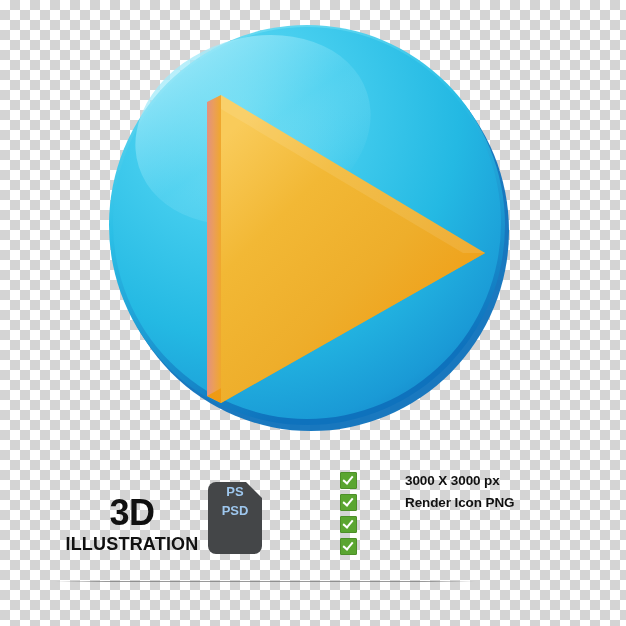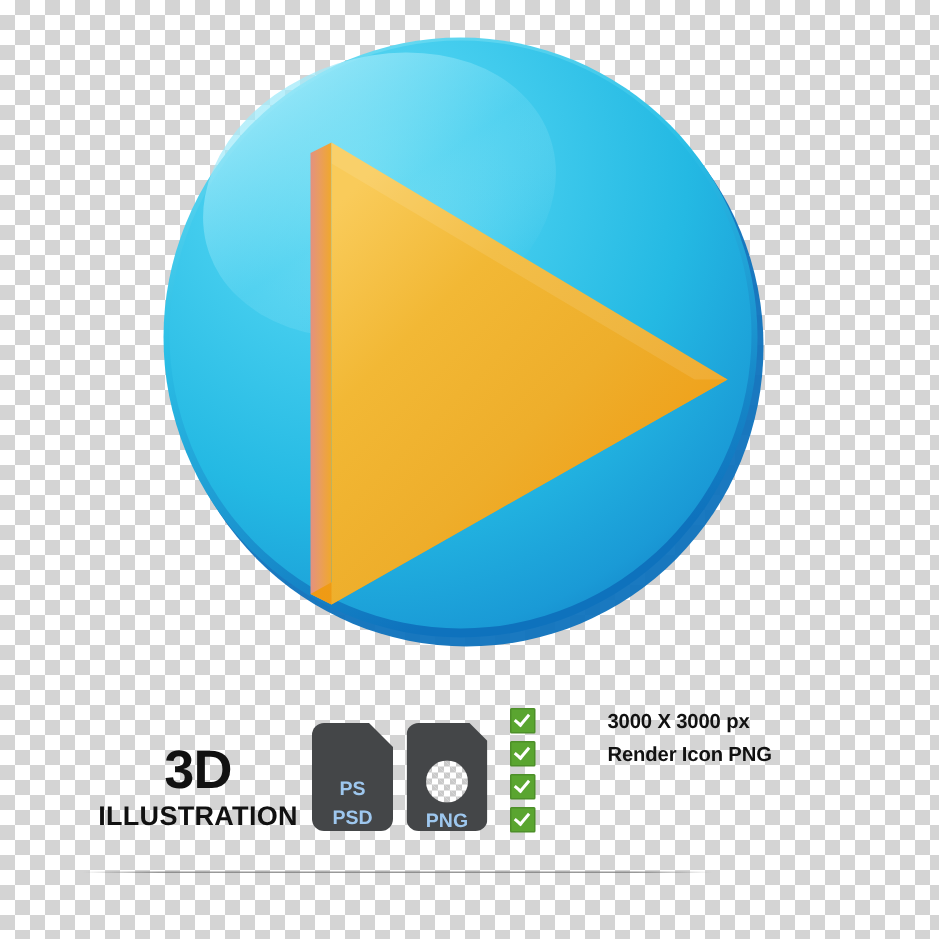--- a/index.html
+++ b/index.html
@@ -80,21 +80,21 @@
     width: 54px;
     height: 72px;
     background: #444648;
     border-radius: 8px;
     color: #9ec7ee;
     font-size: 13px;
     font-weight: 700;
     display: flex;
     flex-direction: column;
     align-items: center;
-    justify-content: flex-end;
+    justify-content: flex-start;
     line-height: 19px;
   }
   .badge-ps {
     
     clip-path: polygon(0 8px, 0 0, 38px 0, 54px 16px, 54px 72px, 0 72px);
     border-radius: 8px;
   }
   .badge-png {
     clip-path: polygon(0 0, 42px 0, 54px 12px, 54px 72px, 0 72px);
     border-radius: 8px;
@@ -237,24 +237,20 @@
       <div id="brand-illustration">ILLUSTRATION</div>
     </div>
 
   </div>
 
   <div id="badges">
     <div class="badge badge-ps">
       <span class="badge-line">PS</span>
       <span class="badge-line">PSD</span>
     </div>
-    <div class="badge badge-png">
-      <span class="png-circle"></span>
-      <span class="badge-line png-label">PNG</span>
-    </div>
   </div>
 
   <div id="features">
     <div class="feature-row">
       <span class="check-box"></span>
       <span class="feature-label">3000 X 3000 px</span>
     </div>
     <div class="feature-row">
       <span class="check-box"></span>
       <span class="feature-label">Render Icon PNG</span>

